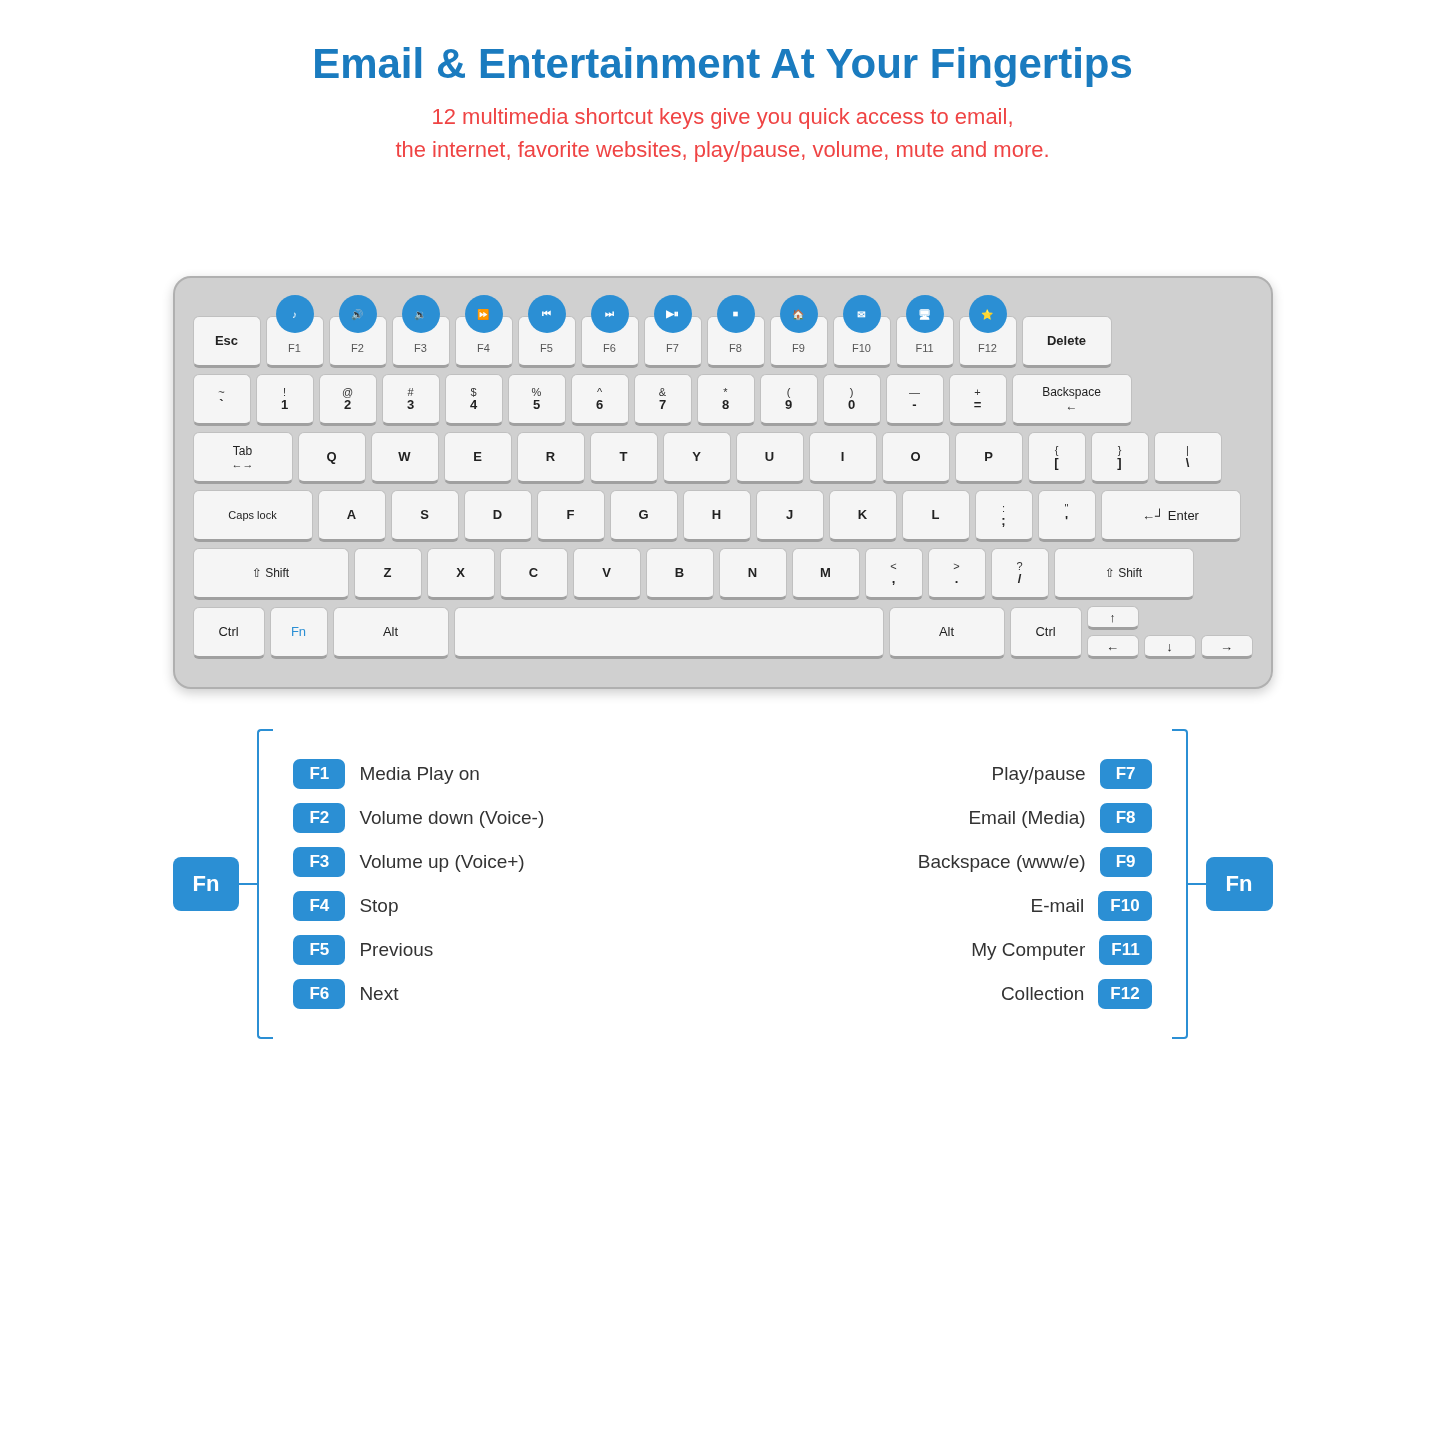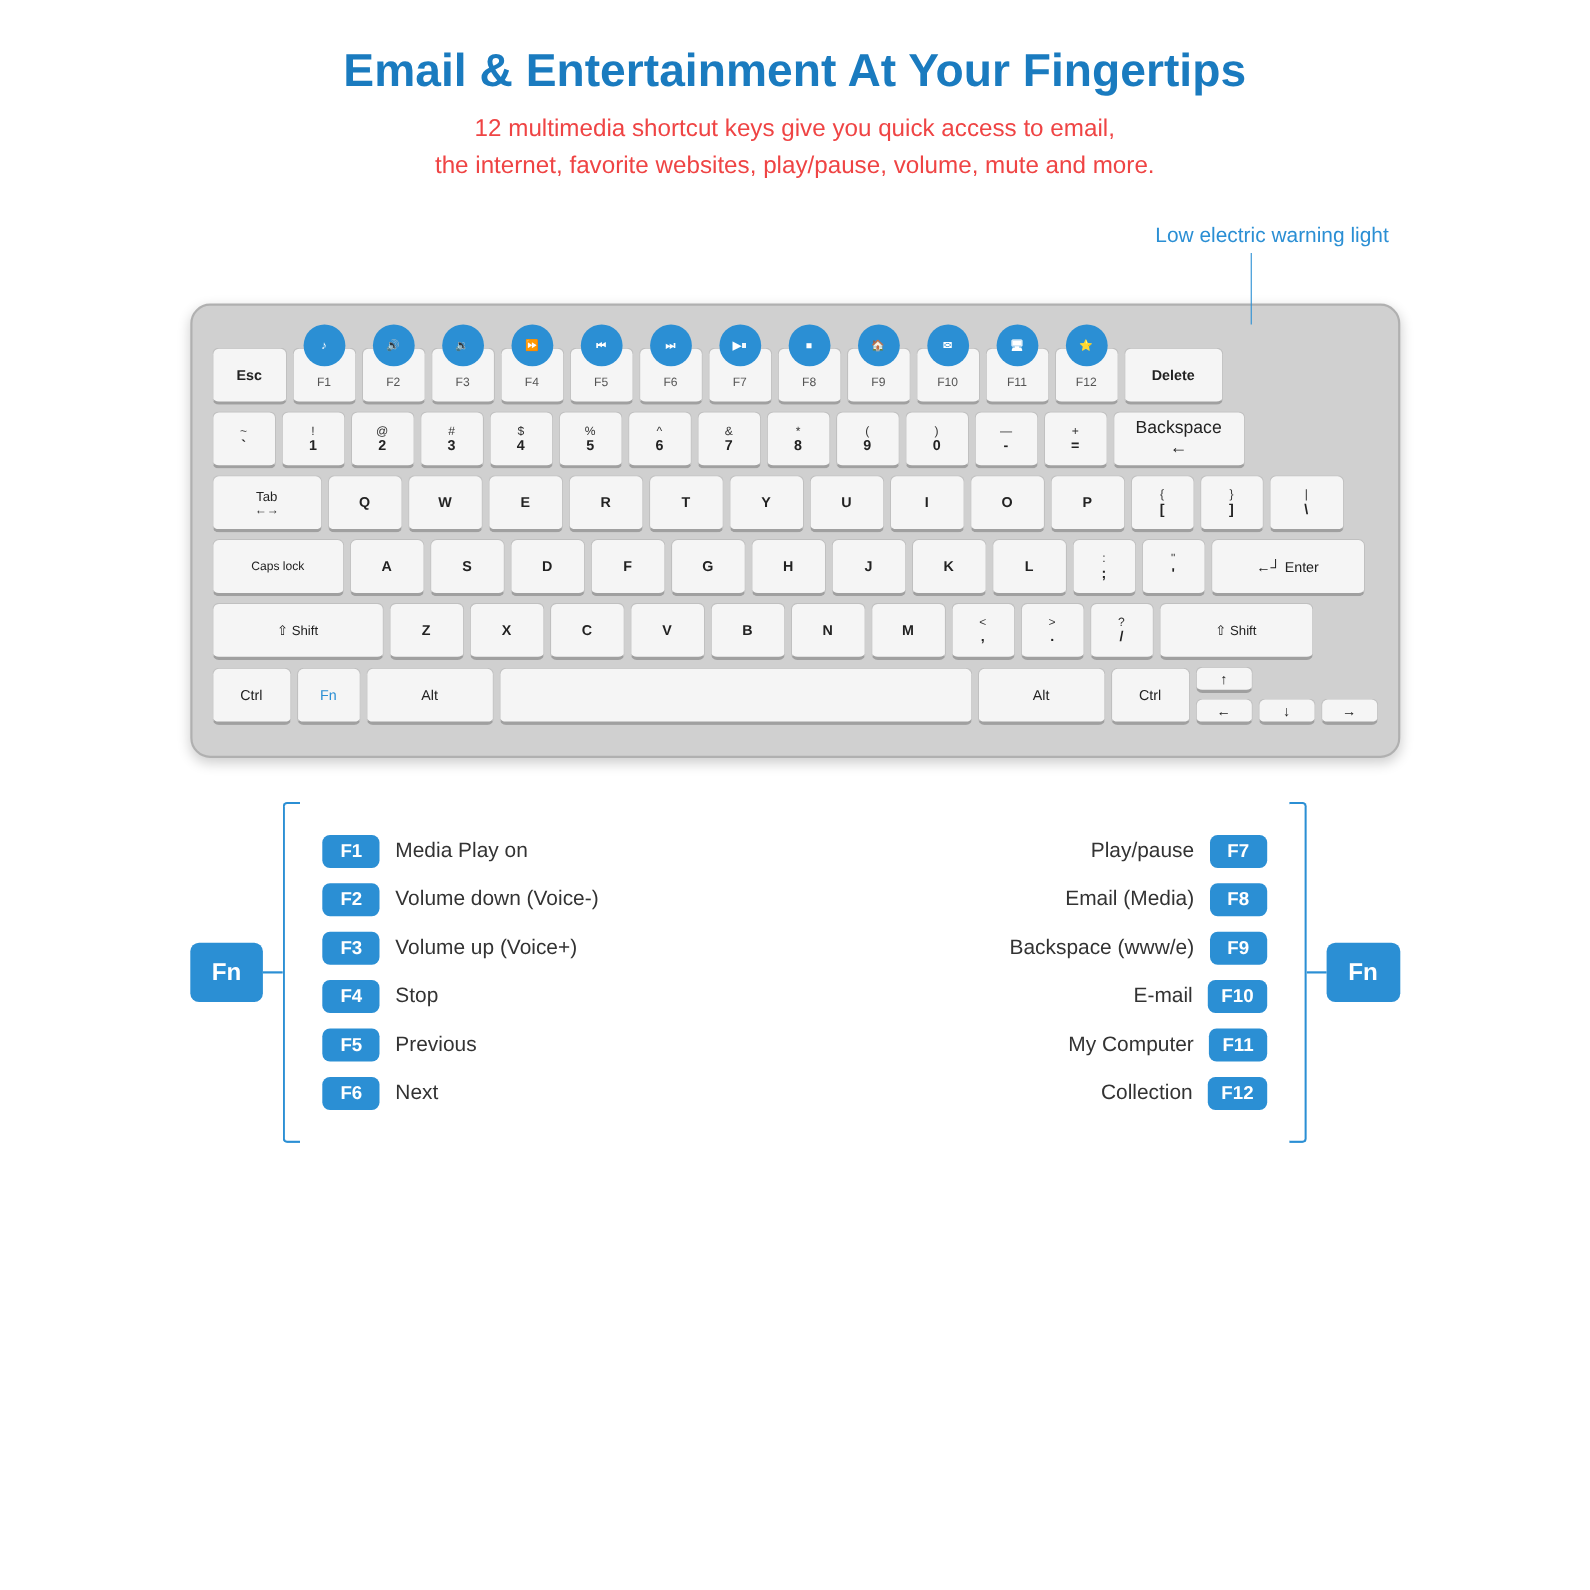--- a/index.html
+++ b/index.html
@@ -187,26 +187,20 @@
   </style>
 </head>
 <body>
 
 <h1 class="page-title">Email &amp; Entertainment At Your Fingertips</h1>
 
 <p class="page-subtitle">12 multimedia shortcut keys give you quick access to email,<br>the internet, favorite websites, play/pause, volume, mute and more.</p>
 
 <div class="keyboard-wrapper">
 
-  <div style="position:absolute;top:8px;right:10px;text-align:right;">
-    <span style="color:#2b8fd4;font-size:19px;">Low electric warning light</span><br>
-    <div style="display:flex;justify-content:flex-end;margin-top:4px;">
-      <div style="width:1px;height:65px;background:#2b8fd4;margin-right:125px;"></div>
-    </div>
-  </div>
 
   <div class="keyboard">
 
     <div class="key-row" style="margin-top:20px;">
       <div class="key w1-2">
         <span class="bottom-char">Esc</span>
       </div>
       <div class="key w1 fn-key-top" style="overflow:visible;position:relative;">
         <div class="blue-circle">♪</div>
         <span style="font-size:11px;color:#555;">F1</span>
@@ -306,21 +300,21 @@
         <span class="bottom-char">0</span>
       </div>
       <div class="key w1">
         <span class="top-char">—</span>
         <span class="bottom-char">-</span>
       </div>
       <div class="key w1">
         <span class="top-char">+</span>
         <span class="bottom-char">=</span>
       </div>
-      <div class="key w-backspace" style="font-size:16px;">
+      <div class="key w-backspace" style="font-size:12px;">
         <span>Backspace</span>
         <span>←</span>
       </div>
     </div>
 
     <div class="key-row">
       <div class="key w-tab" style="font-size:12px;">
         <span>Tab</span>
         <span style="font-size:11px;">←→</span>
       </div>

